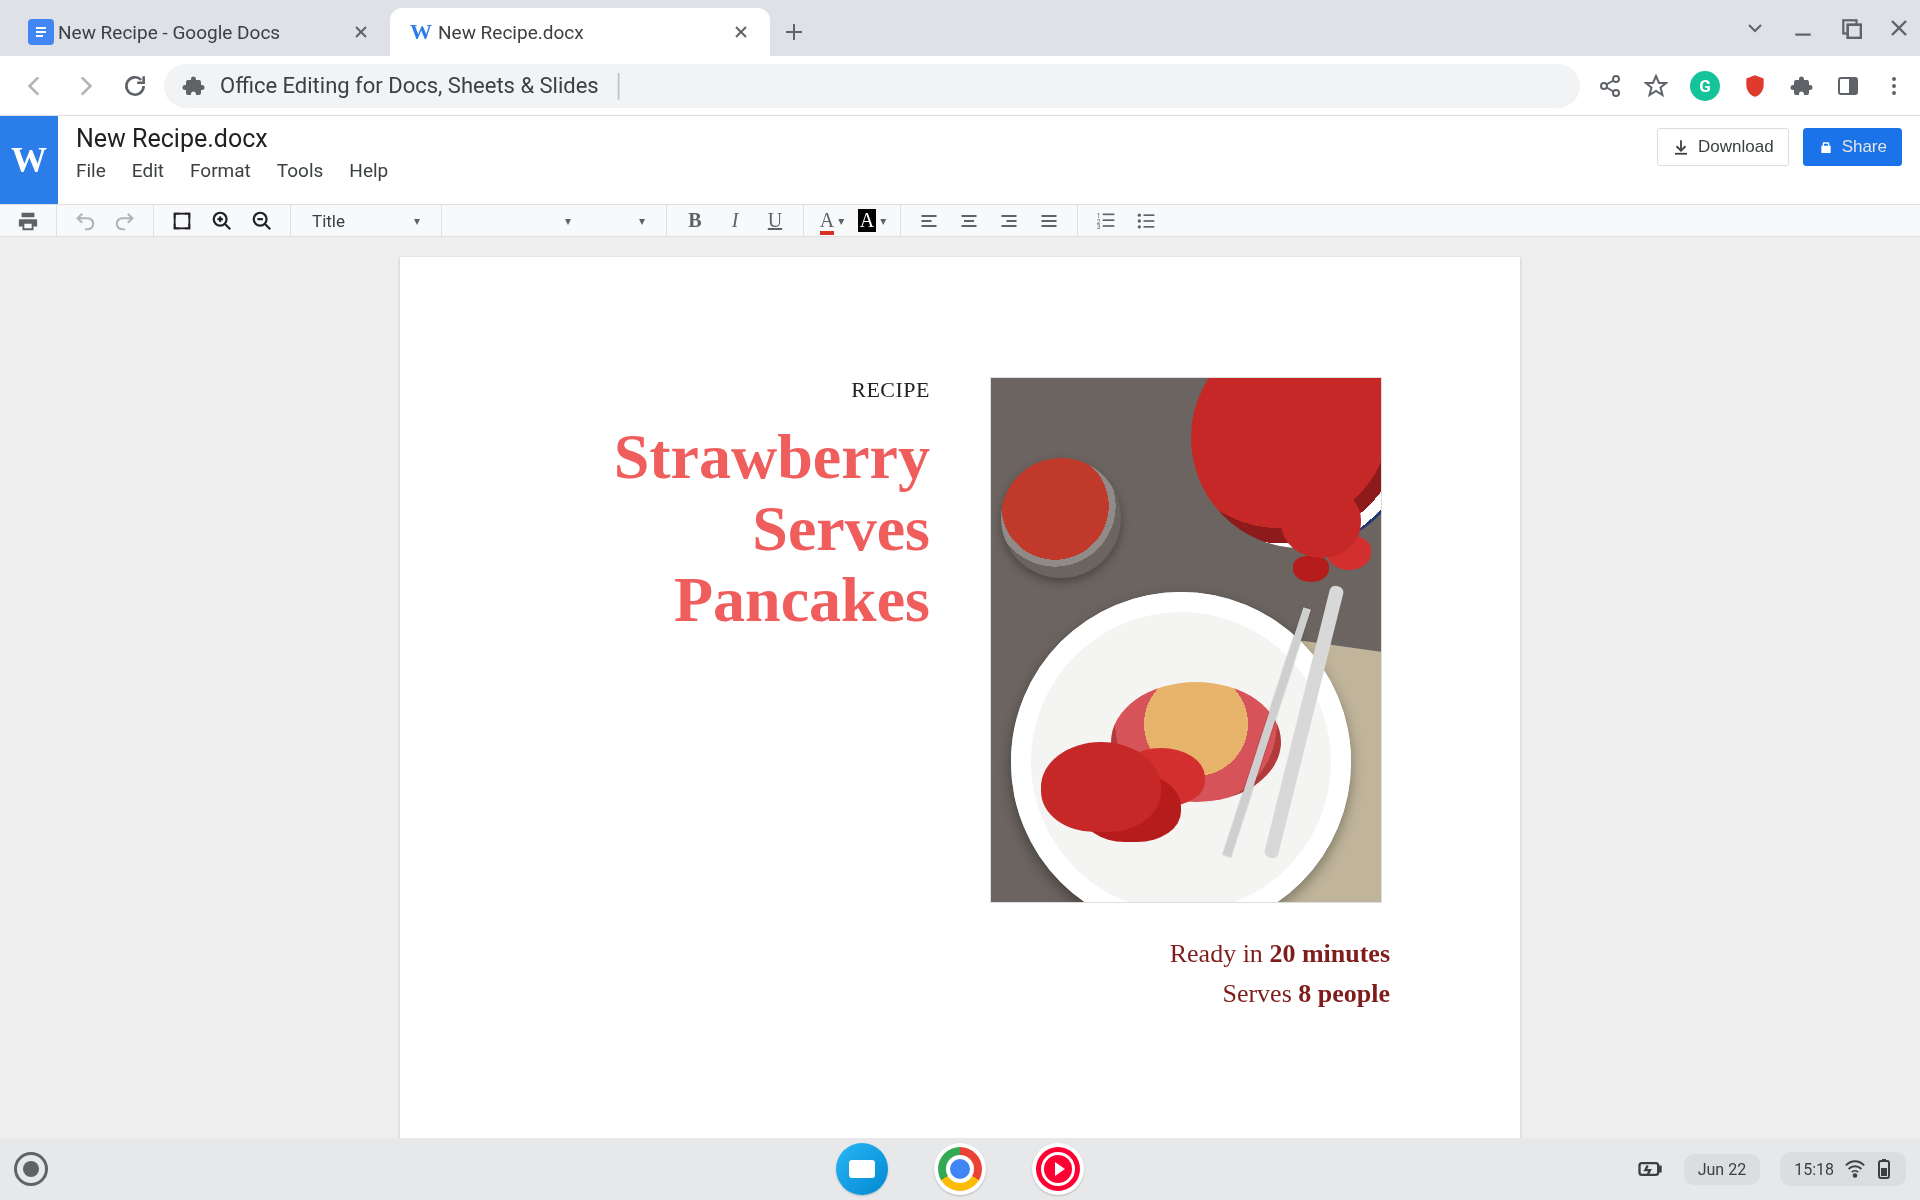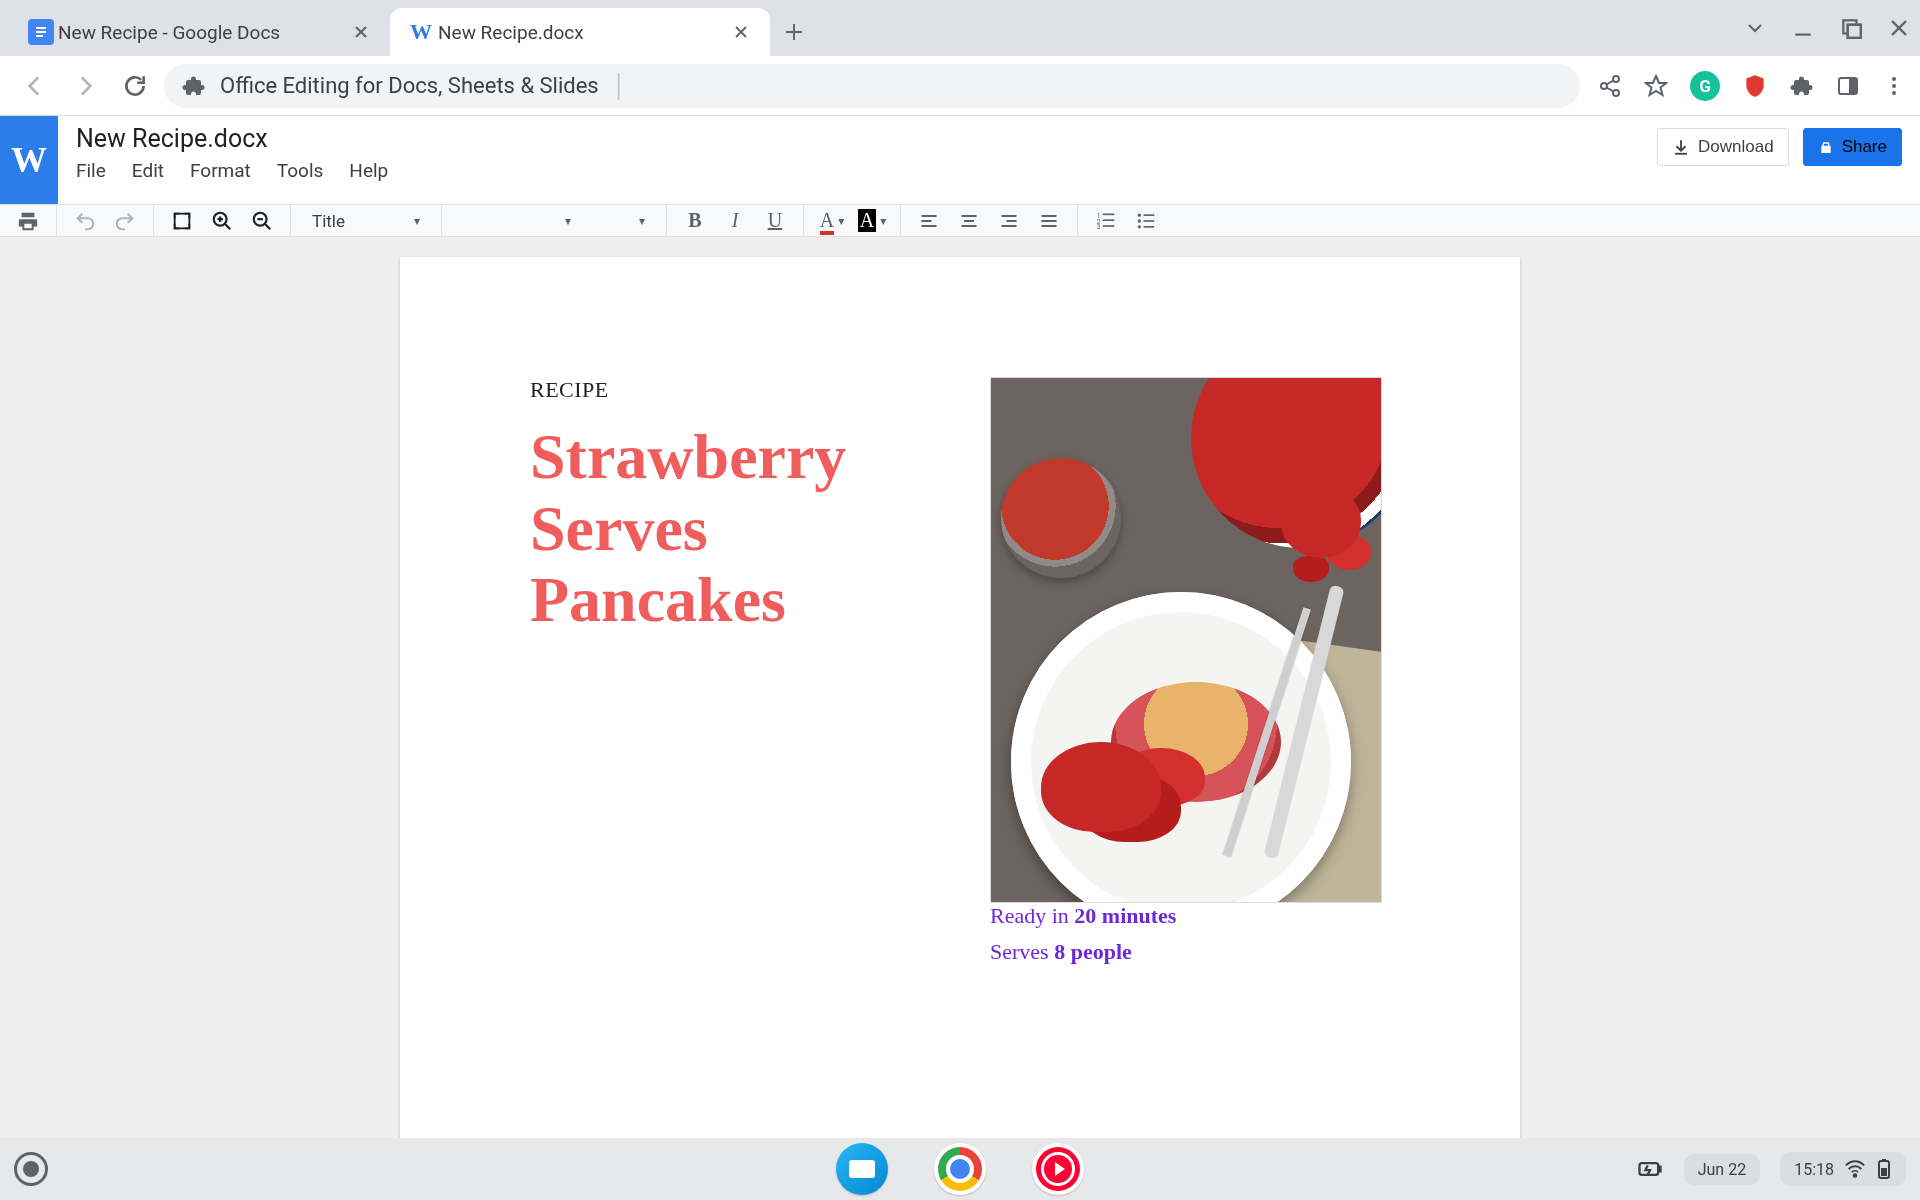--- a/index.html
+++ b/index.html
@@ -28,52 +28,52 @@
   
   .app { position:absolute; top:116px; left:0; right:0; bottom:62px; background:#ffffff; display:flex; flex-direction:column; }
   .app-top { display:flex; align-items:flex-start; }
   .app-logo { width:58px; height:88px; background:#2b7de9; color:#fff; display:flex; align-items:center; justify-content:center; font-family:"Times New Roman", serif; font-size:36px; font-weight:600; }
   .app-titlewrap { padding:8px 16px 0 18px; }
   .app-title { font-size:25px; color:#202124; }
   .menubar { display:flex; gap:26px; margin-top:6px; font-size:19px; color:#3c4043; }
   .menubar span { cursor:default; }
   .app-actions { margin-left:auto; display:flex; align-items:center; gap:14px; padding:12px 18px 0 0; }
   .btn { height:38px; border:1px solid #dadce0; background:#fff; display:flex; align-items:center; gap:8px; padding:0 14px; font-size:17px; color:#3c4043; border-radius:3px; }
-  .btn.primary { background:#1a73e8; color:#000000; border-color:#1a73e8; }
+  .btn.primary { background:#1a73e8; color:#e5e5e5; border-color:#1a73e8; }
   
   .toolbar { height:33px; border-top:1px solid #e0e0e0; border-bottom:1px solid #e0e0e0; background:#f8f9fa; display:flex; align-items:center; padding:0 10px; gap:4px; color:#5f6368; }
   .tb-btn { width:36px; height:36px; display:flex; align-items:center; justify-content:center; border-radius:3px; }
   .tb-sep { width:1px; height:32px; background:#e0e0e0; margin:0 6px; }
   .tb-select { height:34px; min-width:130px; border:1px solid transparent; display:flex; align-items:center; justify-content:space-between; padding:0 10px; font-size:17px; color:#3c4043; }
   .tb-select.small { min-width:70px; }
   .caret { font-size:12px; color:#5f6368; }
   .bold { font-weight:700; font-family:"Times New Roman",serif; font-size:20px;}
   .italic { font-style:italic; font-family:"Times New Roman",serif; font-size:20px;}
   .underline { text-decoration:underline; font-family:"Times New Roman",serif; font-size:20px;}
   .textcolor-sample { position:relative; font-family:"Times New Roman",serif; font-size:20px; }
   .textcolor-sample::after { content:""; position:absolute; left:0; right:0; bottom:-3px; height:4px; background:#d93025; }
   .hlcolor-sample { position:relative; font-family:"Times New Roman",serif; font-size:20px; color:#fff; background:#000; padding:0 2px;}
   
   .canvas-wrap { flex:1; overflow:auto; background:#eeeeee; position:relative; }
   .page { width:1120px; min-height:1500px; background:#fff; margin:20px auto 40px auto; box-shadow:0 1px 3px rgba(0,0,0,.2); padding:120px 130px 80px 130px; position:relative; }
-  .doc-grid { display:grid; grid-template-columns: 1fr 400px; column-gap:40px; }
+  .doc-grid { display:grid; grid-template-columns: 1fr 400px; column-gap:60px;text-align:right; }
   .eyebrow { font-family: Georgia, "Times New Roman", serif; font-size:22px; color:#222; letter-spacing:.5px; margin-bottom:18px; }
   .doc-title { font-family: Georgia, "Times New Roman", serif; font-size:64px; line-height:1.12; font-weight:700; color:#f05d5d; }
   .hero { width:392px; height:526px; background:#6b6460; position:relative; overflow:hidden; border:1px solid #ddd;}
   
   .hero .bowl { position:absolute; top:-50px; right:-30px; width:220px; height:220px; border-radius:50%; background:radial-gradient(circle at 40% 40%, #c62828 0 60%, #8e1b1b 60% 68%, #fff 68% 74%, #1f3a73 74% 100%); }
   .hero .jar { position:absolute; top:80px; left:10px; width:120px; height:120px; border-radius:50%; background:radial-gradient(circle at 45% 40%, #c0392b 0 55%, rgba(255,255,255,.25) 55% 62%, rgba(0,0,0,0) 62%); box-shadow:0 4px 10px rgba(0,0,0,.3);}
   .hero .plate { position:absolute; bottom:-30px; left:20px; width:340px; height:340px; border-radius:50%; background:#f4f4f2; box-shadow:inset 0 0 0 20px #ffffff, 0 6px 14px rgba(0,0,0,.35); }
   .hero .pancake { position:absolute; bottom:100px; left:120px; width:170px; height:120px; border-radius:50%; background:radial-gradient(circle at 50% 35%, #e8b36a 0 45%, #d6535a 45% 70%, #b23a3a 70% 100%); }
   .hero .berries { position:absolute; bottom:70px; left:50px; width:120px; height:90px; border-radius:50% 50% 45% 45%; background:#c62828; box-shadow: 30px 20px 0 -10px #b71c1c, 60px -10px 0 -16px #d32f2f; }
   .hero .napkin { position:absolute; right:-40px; bottom:-20px; width:240px; height:280px; background:#cfc3a6; transform:rotate(8deg); opacity:.85; }
   .hero .fork { position:absolute; right:110px; bottom:40px; width:8px; height:260px; background:#cfcfcf; transform:rotate(18deg); box-shadow:0 0 0 1px rgba(0,0,0,.1);}
   .hero .knife { position:absolute; right:70px; bottom:40px; width:14px; height:280px; background:#d8d8d8; transform:rotate(14deg); border-radius:6px;}
   .hero .straw1 { position:absolute; top:110px; right:20px; width:80px; height:70px; background:#c62828; border-radius:50% 50% 55% 55%; box-shadow: 28px 30px 0 -18px #d32f2f, -10px 46px 0 -22px #b71c1c; }
-  .meta { font-family: Georgia, "Times New Roman", serif; font-size:22px; color:#6d28d9; }
+  .meta { margin-top:36px; font-family: Georgia, "Times New Roman", serif; font-size:26px; color:#7f1d1d; }
   .meta .row { margin-bottom:10px; }
   .meta b { font-weight:700; }
   
   .shelf { position:fixed; left:0; right:0; bottom:0; height:62px; background:#e7e8ea; display:flex; align-items:center; padding:0 14px; }
   .launcher { width:34px; height:34px; border:3px solid #5f6368; border-radius:50%; position:relative; }
   .launcher::after { content:""; position:absolute; inset:6px; border-radius:50%; background:#5f6368; }
   .shelf-center { position:absolute; left:50%; transform:translateX(-50%); display:flex; gap:46px; align-items:center; }
   .shelf-icon { width:52px; height:52px; border-radius:50%; display:flex; align-items:center; justify-content:center; position:relative; box-shadow:0 1px 2px rgba(0,0,0,.2);}
   .files-icon { background:linear-gradient(135deg,#29b6f6,#0288d1); }
   .files-icon::after{ content:""; position:absolute; width:26px; height:18px; background:#fff; border-radius:3px; }

